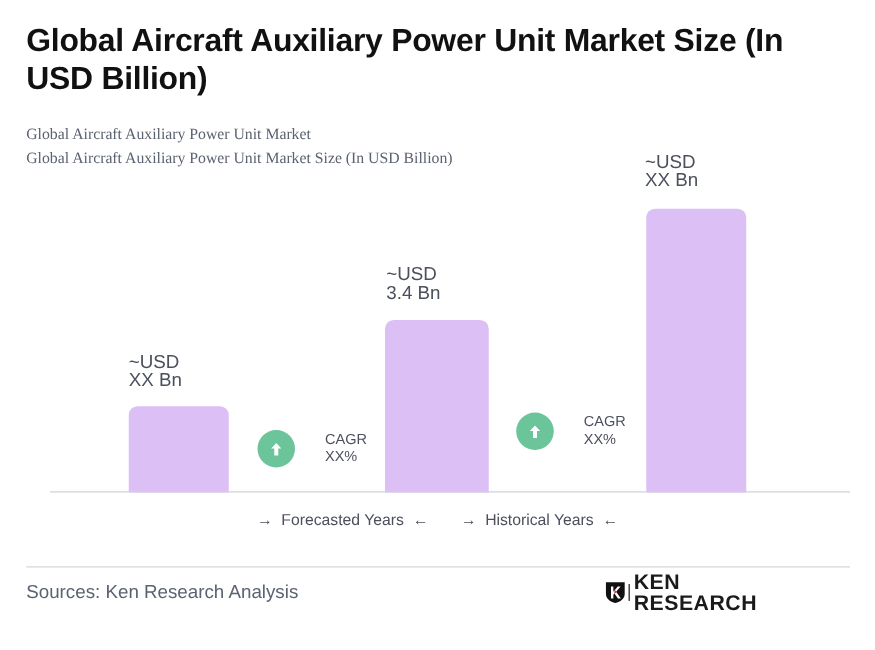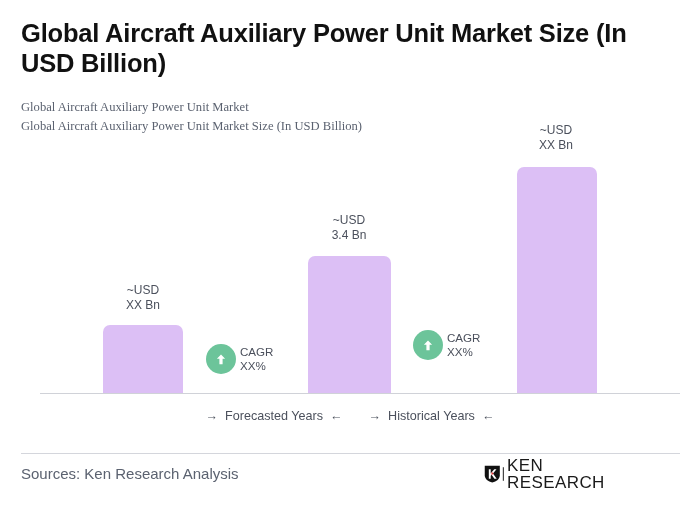--- a/index.html
+++ b/index.html
@@ -69,33 +69,32 @@
   }
 
   .bar {
     position: absolute;
     background: #dcbff5;
     border-radius: 7px 7px 0 0;
   }
 
   .bar-label {
     position: absolute;
-    font-size: 12px;
+    font-size: 15px;
     line-height: 14.5px;
     color: #4b505c;
-    text-align: center;
     white-space: nowrap;
   }
 
   
   .cagr {
     position: absolute;
     display: flex;
     align-items: center;
-    gap: 4px;
+    gap: 24px;
   }
   .cagr-circle {
     width: 30px;
     height: 30px;
     border-radius: 50%;
     background: #6cc49a;
     display: flex;
     align-items: center;
     justify-content: center;
     flex: 0 0 auto;
@@ -150,21 +149,21 @@
     position: absolute;
     left: 484px;
     top: 462px;
     height: 24px;
     display: flex;
     align-items: center;
     gap: 0px;
   }
   #logo-text {
     font-size: 17px;
-    font-weight: normal;
+    font-weight: bold;
     letter-spacing: 0.4px;
     color: #1a1a1a;
     line-height: 1;
     margin-left: 2px;
   }
 </style>
 </head>
 <body>
 
 <div id="chart-card">

